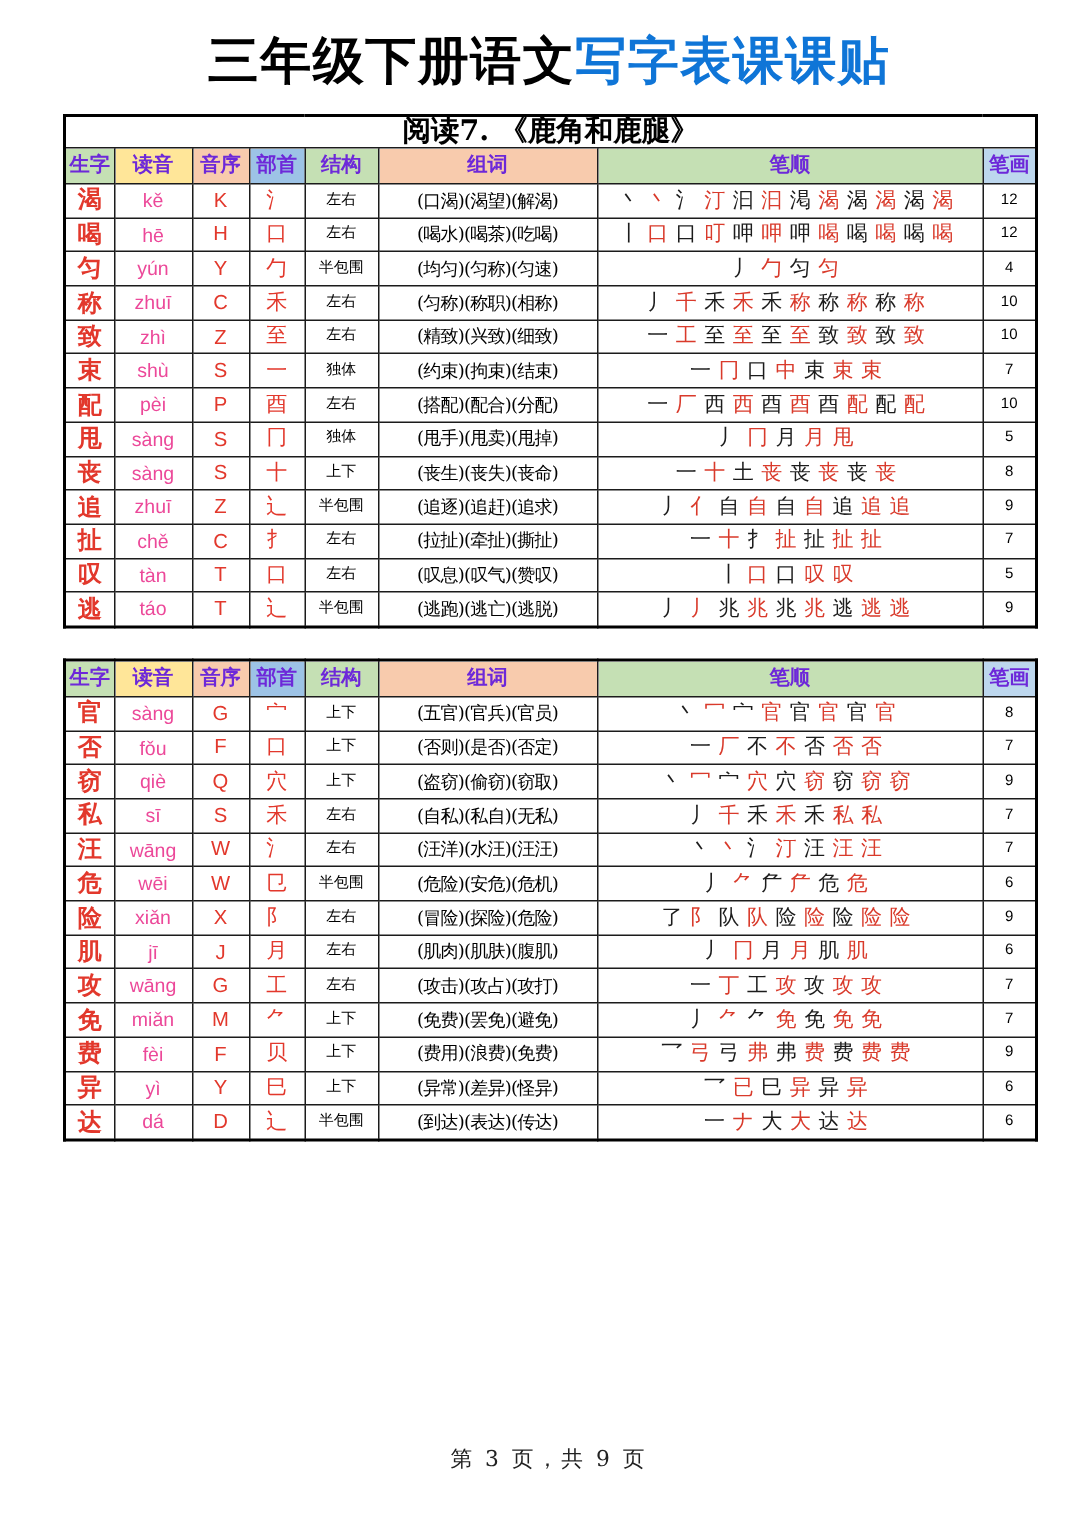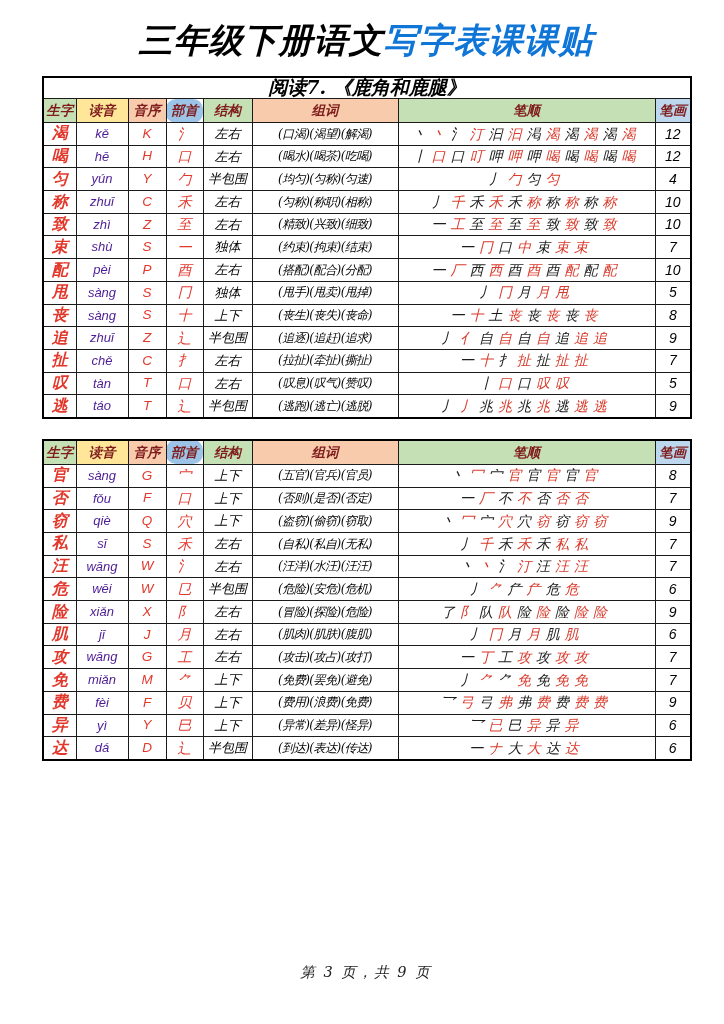--- a/index.html
+++ b/index.html
@@ -4,21 +4,20 @@
 <style>
   html,body{margin:0;padding:0;background:#ffffff;}
   .page{
     position:relative;
     width:724px;height:1024px;
     background:#ffffff;
     overflow:hidden;
     font-family:"DejaVu Sans", sans-serif;
     box-sizing:border-box;
     padding:14px 34px 0 42px;
-    font-style:italic;
   }
   .title{
     text-align:center;
     font-size:34px;
     font-weight:700;
     letter-spacing:1px;
     font-family:"DejaVu Serif", serif;
     color:#000;
     margin:4px 0 12px 0;
     white-space:nowrap;
@@ -47,39 +46,39 @@
     height:20px;
     padding-left:4px;
     font-family:"DejaVu Serif", serif;
     font-weight:600;
   }
   th.hdr{
     height:23px;
     font-size:13.5px;
     font-weight:600;
     font-family:"DejaVu Serif", serif;
-    color:#7f1d1d;
+    color:#6d28d9;
   }
   .hdr-green{background:#c5e0b4;}
   .hdr-yellow{background:#ffe699;}
   .hdr-salmon{background:#f8cbad;}
-  .hdr-blue{background:#9dc3e6;border-radius:10px;}
+  .hdr-blue{background:#9dc3e6;}
   .hdr-lightblue{background:#bdd7ee;}
   tr.datarow td{height:21.7px;}
   td.c-char{color:#e2382c;font-size:16px;font-family:"DejaVu Serif", serif;font-weight:600;}
-  td.c-pinyin{font-size:13px;color:#4c1d95;font-family:"Liberation Sans", sans-serif;}
+  td.c-pinyin{font-size:13px;color:#ec4899;font-family:"Liberation Sans", sans-serif;}
   td.c-initial{color:#e2382c;font-size:13.5px;font-family:"Liberation Sans", sans-serif;}
   td.c-radical{color:#e2382c;font-size:14px;font-family:"DejaVu Serif", serif;}
-  td.c-structure{font-size:13px;font-family:"DejaVu Serif", serif;}
+  td.c-structure{font-size:10px;font-family:"DejaVu Serif", serif;}
   td.c-words{font-size:12px;letter-spacing:-0.5px;font-family:"DejaVu Serif", serif;margin-left:48px;}
   td.c-strokeorder{text-align:left;padding-left:3px;font-size:14px;font-family:"DejaVu Serif", serif;}
   td.c-strokeorder .st{display:inline-block;margin-right:5px;}
   td.c-strokeorder .st.red{color:#d93a2b;}
   td.c-strokeorder .st.ink{color:#1c1c1c;}
-  td.c-count{font-size:14px;font-family:"Liberation Sans", sans-serif;}
+  td.c-count{font-size:10px;font-family:"Liberation Sans", sans-serif;}
   .footer{
     margin-top:202px;
     text-align:center;
     font-size:14.5px;
     font-family:"DejaVu Serif", serif;
     color:#222;
     letter-spacing:2px;
   }
 </style>
 </head>

